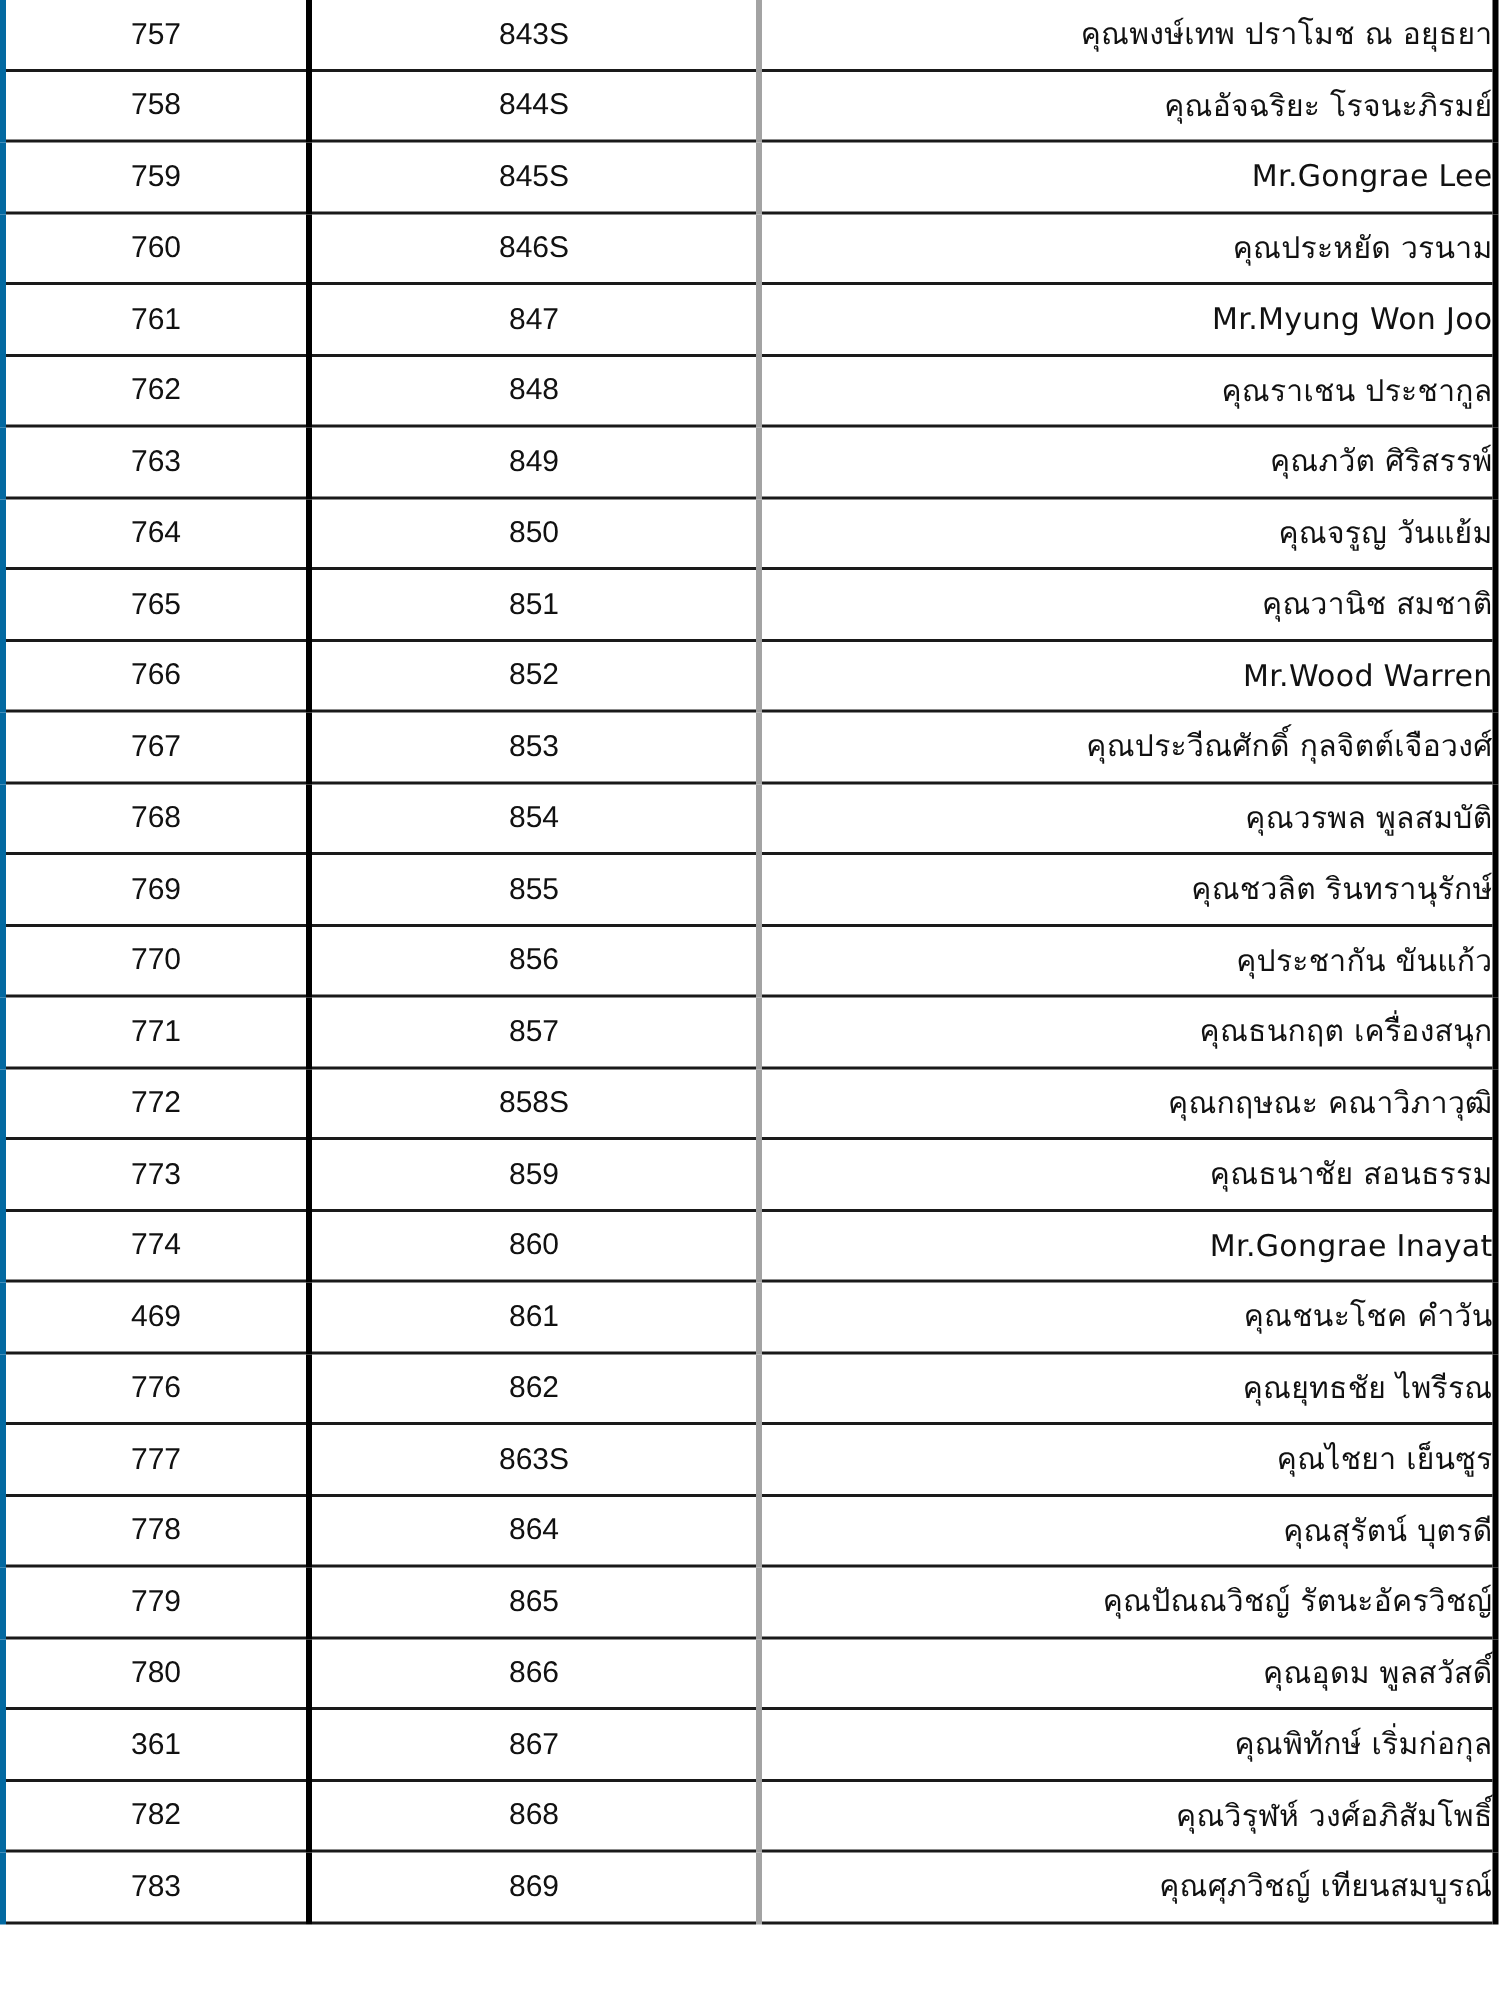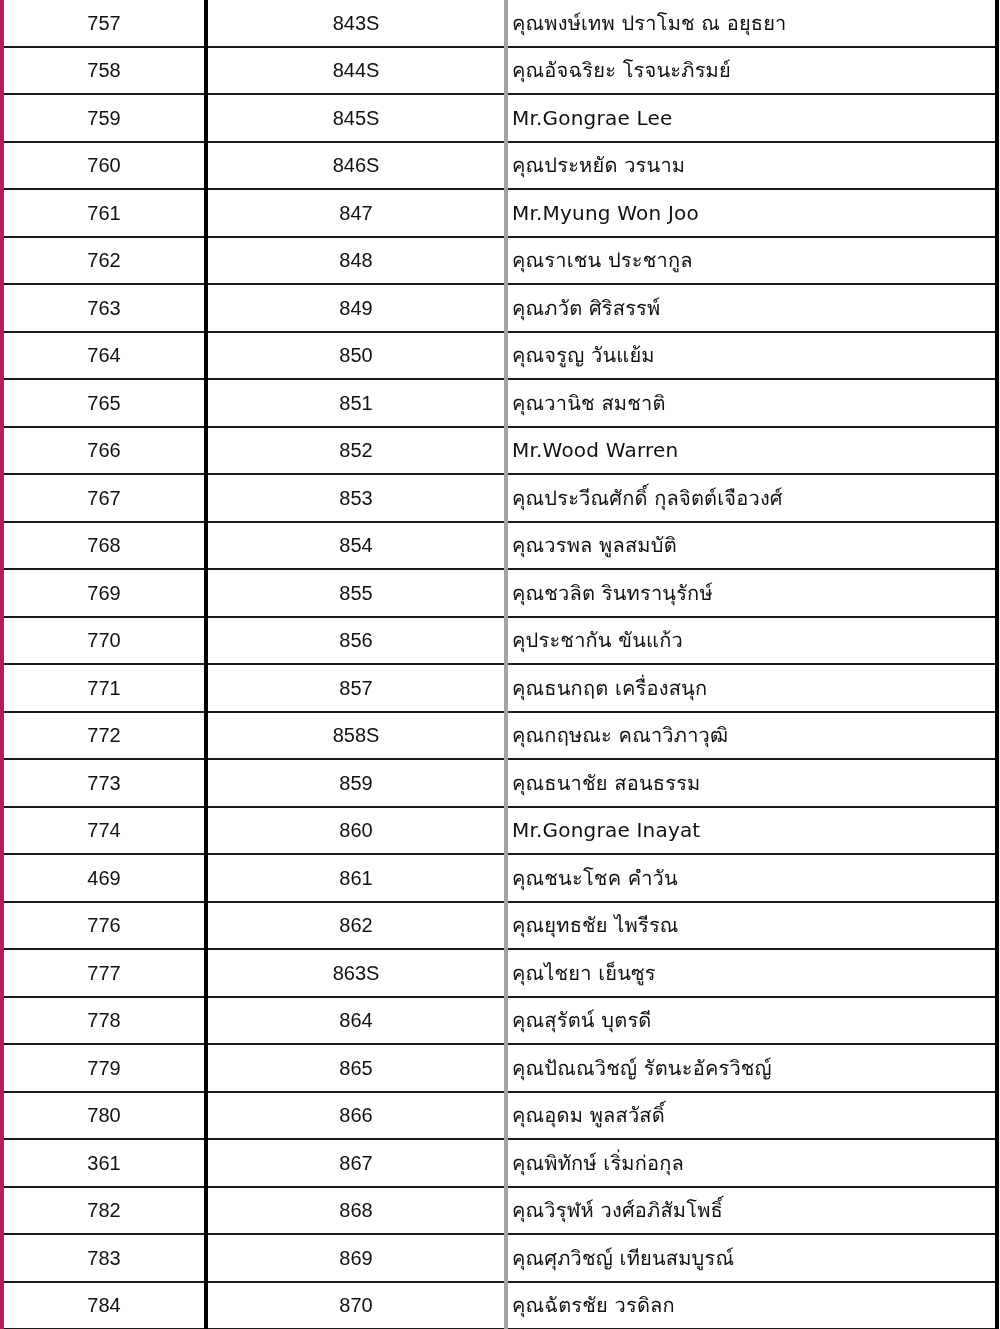--- a/index.html
+++ b/index.html
@@ -34,30 +34,30 @@
       border-bottom: 2px solid #1a1a1a;
       font-size: 19px;
       line-height: 1;
       vertical-align: middle;
       white-space: nowrap;
       overflow: hidden;
     }
     td.c-seq {
       width: 200px;
       text-align: center;
-      border-left: 4px solid #be185d;
+      border-left: 4px solid #0369a1;
       border-right: 4px solid #000;
     }
     td.c-code {
       width: 296px;
       text-align: center;
       border-right: 4px solid #a3a3a3;
     }
     td.c-name {
-      text-align: left;
+      text-align: right;
       padding-left: 4px !important;
       border-right: 4px solid #000;
     }
     .seq-text, .code-text { font-family: "Liberation Sans", sans-serif; font-size: 20px; }
     .name-text { font-family: "DejaVu Sans", sans-serif; font-size: 20px; letter-spacing: 0.2px; }
   </style>
 </head>
 <body>
 
 <div class="sheet">
@@ -191,20 +191,15 @@
       <tr>
         <td class="c-seq"><span class="seq-text">782</span></td>
         <td class="c-code"><span class="code-text">868</span></td>
         <td class="c-name"><span class="name-text">คุณวิรุฬห์  วงศ์อภิสัมโพธิ์</span></td>
       </tr>
       <tr>
         <td class="c-seq"><span class="seq-text">783</span></td>
         <td class="c-code"><span class="code-text">869</span></td>
         <td class="c-name"><span class="name-text">คุณศุภวิชญ์  เทียนสมบูรณ์</span></td>
       </tr>
-      <tr>
-        <td class="c-seq"><span class="seq-text">784</span></td>
-        <td class="c-code"><span class="code-text">870</span></td>
-        <td class="c-name"><span class="name-text">คุณฉัตรชัย  วรดิลก</span></td>
-      </tr>
     </tbody>
   </table>
 </div>
 
 </body></html>

